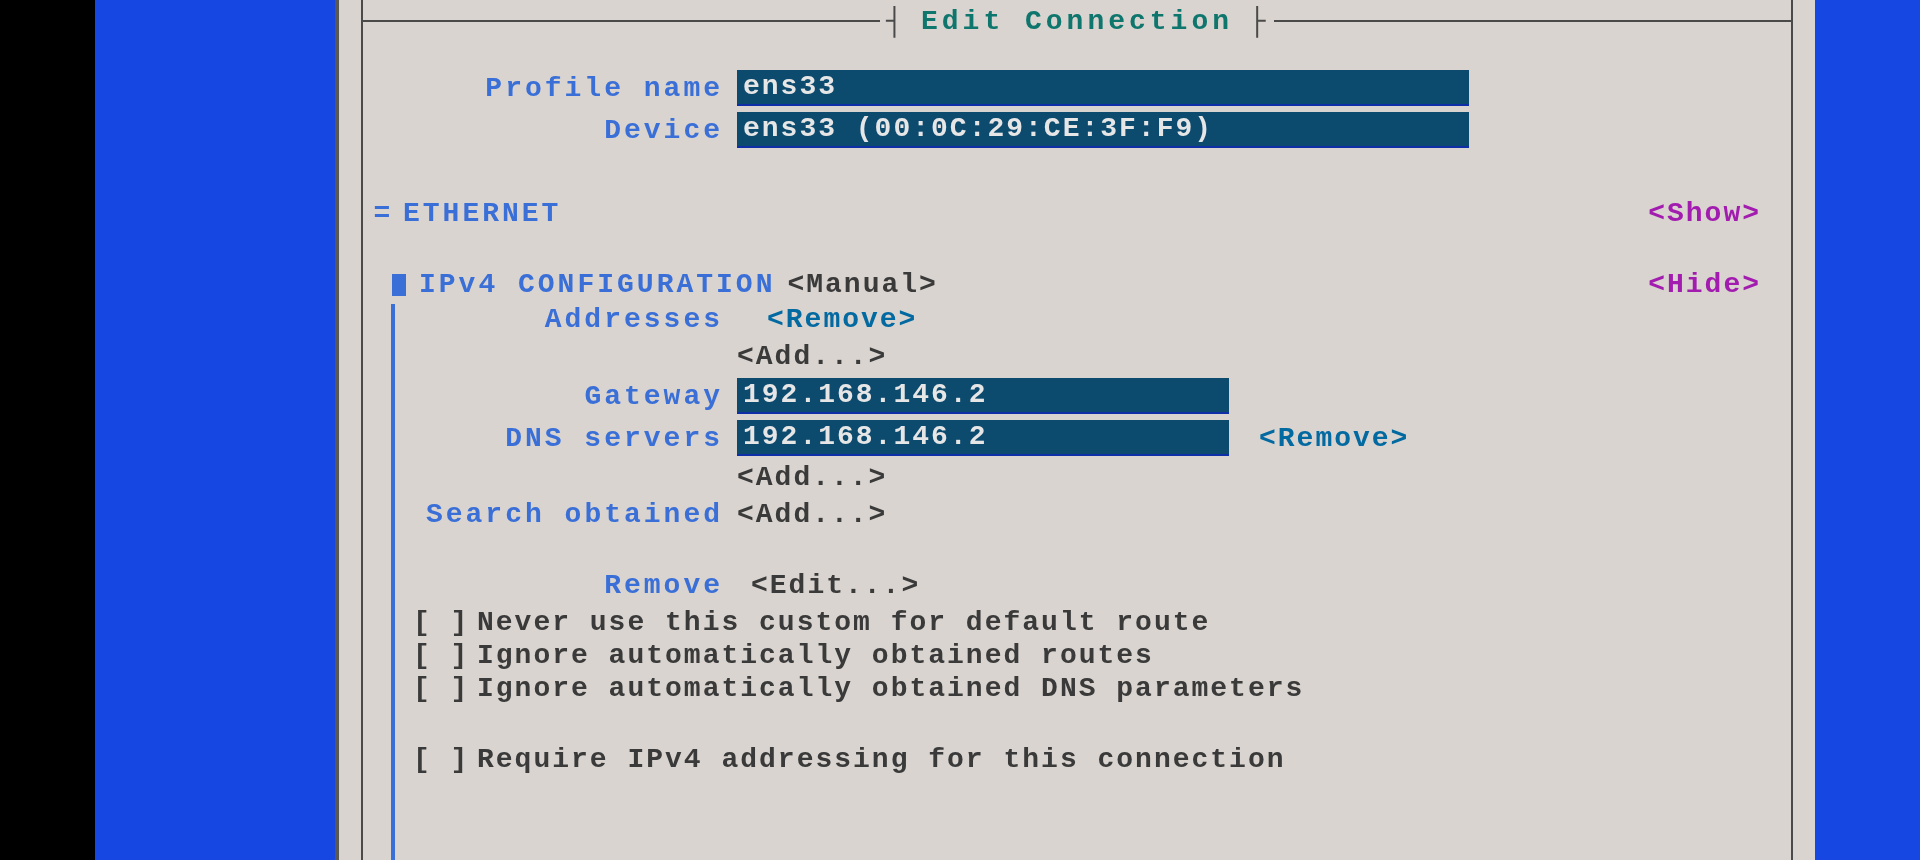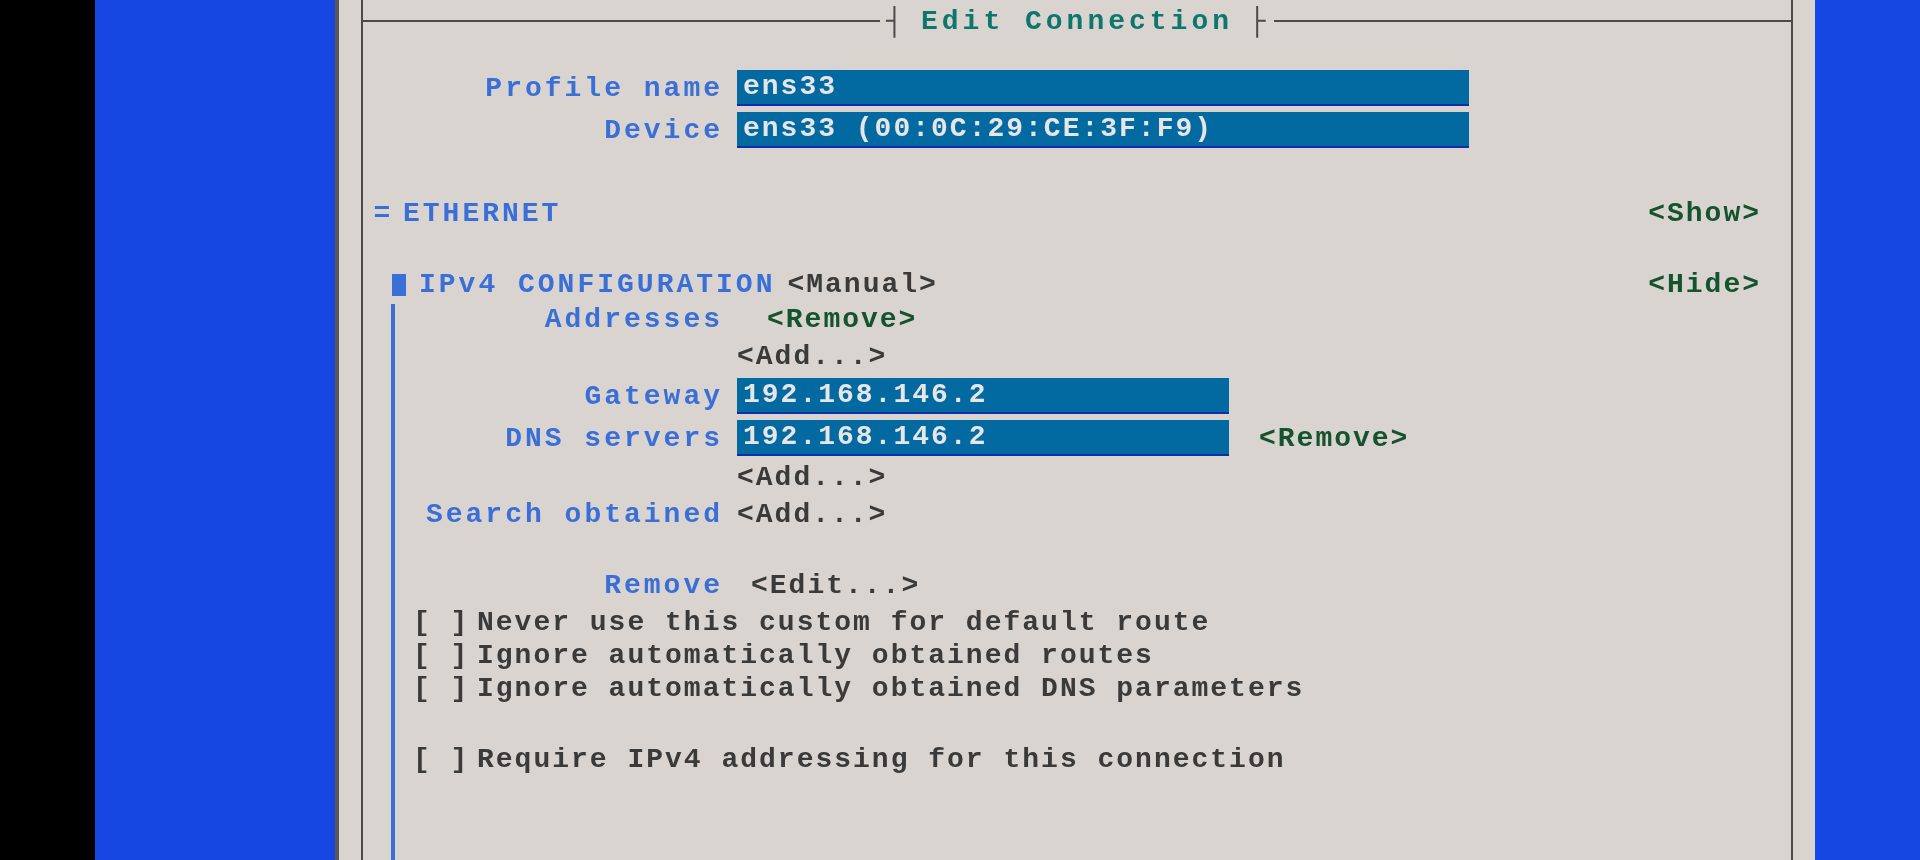--- a/index.html
+++ b/index.html
@@ -98,21 +98,21 @@
     letter-spacing: 3px;
   }
 
   .val-col {
     flex: 1;
     display: flex;
     align-items: center;
   }
 
   .input-field {
-    background: #0369a1;
+    background: #0c4a6e;
     color: #e6e6e6;
     padding: 0 6px;
     white-space: pre;
     min-height: 34px;
     line-height: 34px;
     border-bottom: 2px solid #0e2fa8;
   }
   .input-long {
     width: 720px;
   }
@@ -147,29 +147,29 @@
     letter-spacing: 3px;
   }
   .section-val {
     color: #3a3a3a;
     margin-left: 12px;
   }
   .section-spacer {
     flex: 1;
   }
   .section-toggle {
-    color: #14532d;
+    color: #a21caf;
   }
 
   .plain-text {
     color: #3a3a3a;
   }
 
   .btn-inline {
-    color: #14532d;
+    color: #0369a1;
     margin-left: 30px;
   }
 
   .vert-bar {
     position: absolute;
     left: 28px;
     top: 244px;
     width: 4px;
     height: 560px;
     background: #3a6fd8;

